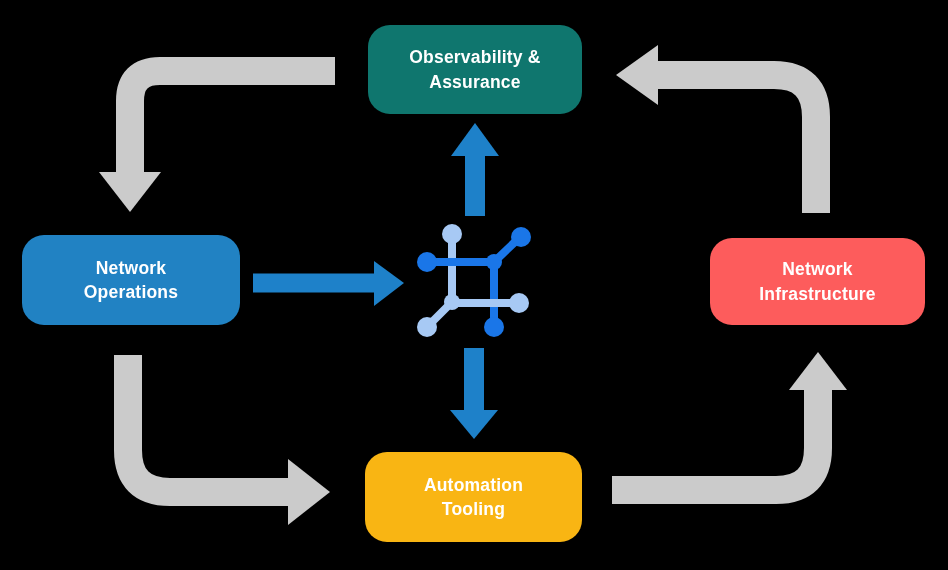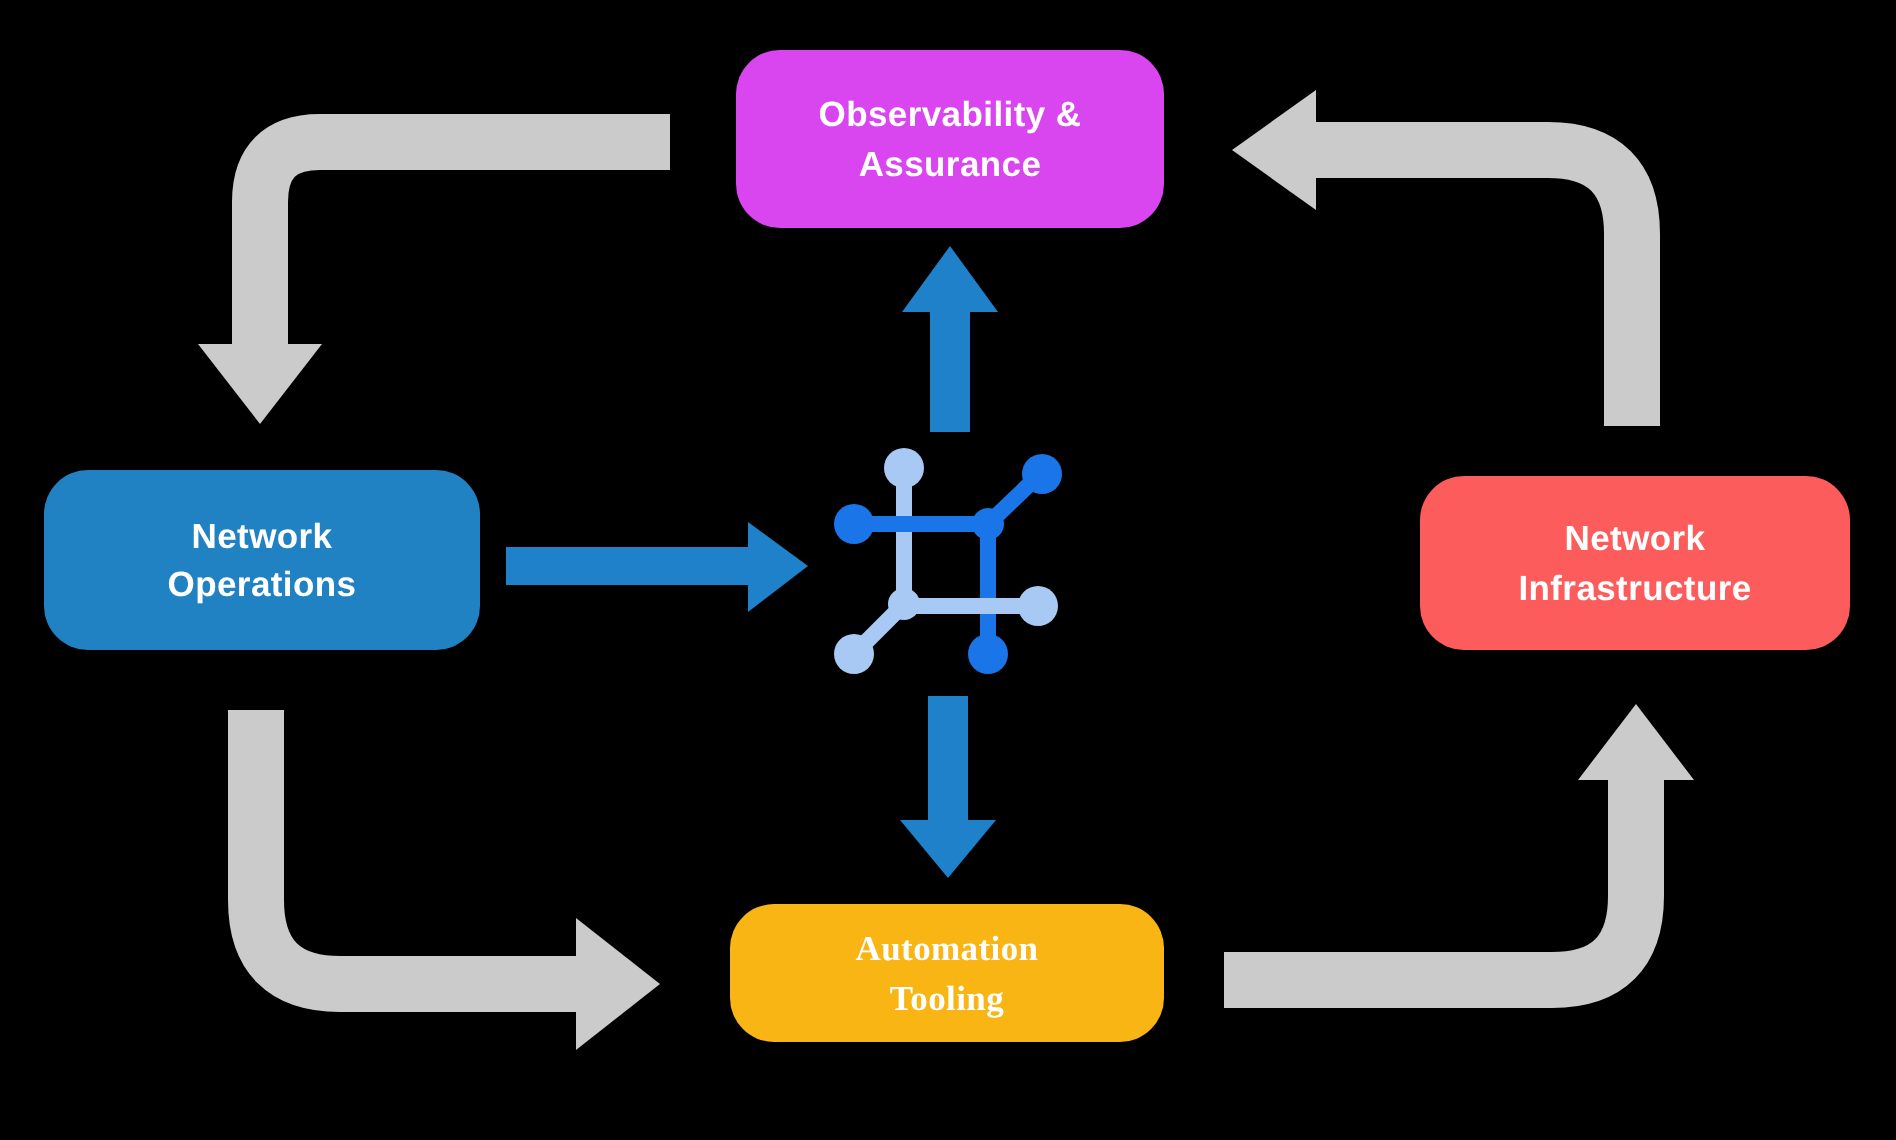--- a/index.html
+++ b/index.html
@@ -20,21 +20,21 @@
     font-size:17.5px;
     font-weight:bold;
     line-height:1.38;
     letter-spacing:.2px;
     white-space:pre-line;
     z-index:2;
   }
   .node-observability{left:368px;top:25px;width:214px;height:89px;}
   .node-operations{left:22px;top:235px;width:218px;height:90px;}
   .node-infrastructure{left:710px;top:238px;width:215px;height:87px;}
-  .node-tooling{left:365px;top:452px;width:217px;height:69px;font-family:Liberation Serif, serif;}
+  .node-tooling{left:365px;top:452px;width:217px;height:90px;}
   svg{display:block;}
 </style>
 </head>
 <body>
 
 <div class="canvas">
 
   <svg class="layer" viewBox="0 0 948 570">
 
     <g>
@@ -88,21 +88,21 @@
       <circle cx="427" cy="327" r="10" fill="#a7c9f4"></circle>
       <circle cx="519" cy="303" r="10" fill="#a7c9f4"></circle>
 
       <circle cx="427" cy="262" r="10" fill="#1a76e8"></circle>
       <circle cx="494" cy="262" r="8" fill="#1a76e8"></circle>
       <circle cx="521" cy="237" r="10" fill="#1a76e8"></circle>
       <circle cx="494" cy="327" r="10" fill="#1a76e8"></circle>
     </g>
   </svg>
 
-  <div class="node node-observability" style="background-color: #d946ef;">
+  <div class="node node-observability" style="background-color: #0f766e;">
     <span>Observability &amp;
 Assurance</span>
   </div>
 
   <div class="node node-operations" style="background-color: rgb(33, 130, 195);">
     <span>Network
 Operations</span>
   </div>
 
   <div class="node node-infrastructure" style="background-color: rgb(253, 92, 92);">

